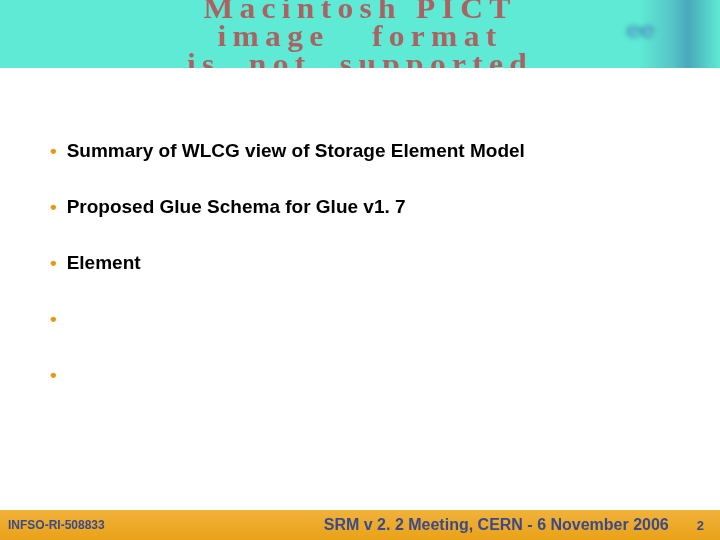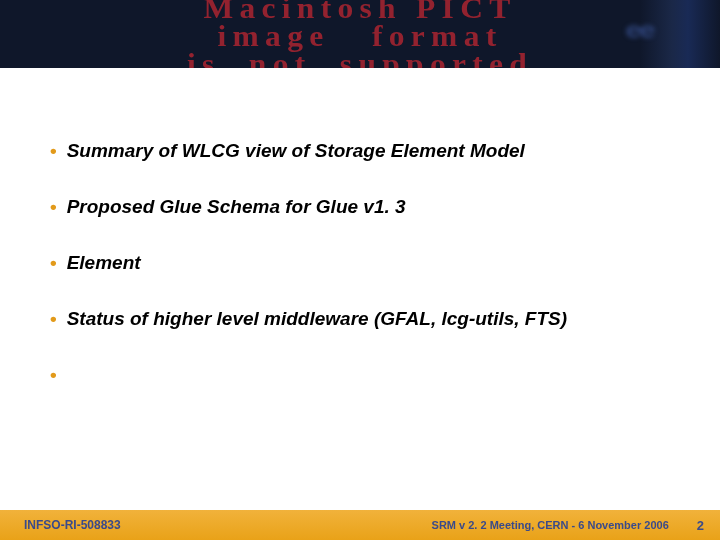--- a/index.html
+++ b/index.html
@@ -5,21 +5,21 @@
   * { box-sizing: border-box; margin: 0; padding: 0; }
   html, body { width: 720px; height: 540px; overflow: hidden; }
   body {
     font-family: Arial, Helvetica, sans-serif;
     background: #ffffff;
     position: relative;
   }
   .banner {
     width: 720px;
     height: 68px;
-    background: #0f172a;
+    background: #5eead4;
     position: relative;
     overflow: hidden;
   }
   .banner-text {
     position: absolute;
     left: 0;
     top: -6px;
     width: 100%;
     font-family: "Times New Roman", Times, serif;
     font-weight: bold;
@@ -71,46 +71,45 @@
   }
   .bullet .dot {
     color: #e29a1a;
     font-size: 19px;
     line-height: 22px;
     margin-right: 10px;
     flex: 0 0 auto;
   }
   .bullet .label {
     line-height: 22px;
-    font-style: italic;
   }
   .footer {
     position: absolute;
     left: 0;
     bottom: 0;
     width: 720px;
     height: 30px;
     background: linear-gradient(#f1b23b, #e9a218);
     display: flex;
     align-items: center;
     font-family: Arial, sans-serif;
   }
   .footer-left {
     flex: 0 0 auto;
-    padding-left: 24px;
+    padding-left: 8px;
     font-size: 12px;
     font-weight: bold;
     color: #3a4a8a;
   }
   .footer-spacer {
     flex: 1 1 auto;
   }
   .footer-center {
     flex: 0 0 auto;
-    font-size: 11px;
+    font-size: 16px;
     font-weight: bold;
     color: #3a4a8a;
     padding-right: 28px;
   }
   .footer-right {
     flex: 0 0 auto;
     font-size: 13px;
     font-weight: bold;
     color: #3a4a8a;
     padding-right: 16px;
@@ -127,29 +126,28 @@
   <div class="banner-cover-right"></div>
 </div>
 
 <div class="content">
   <div class="bullet">
     <span class="dot">•</span>
     <span class="label">Summary of WLCG view of Storage Element Model</span>
   </div>
   <div class="bullet">
     <span class="dot">•</span>
-    <span class="label">Proposed Glue Schema for Glue v1. 3</span>
+    <span class="label">Proposed Glue Schema for Glue v1. 7</span>
   </div>
   <div class="bullet">
     <span class="dot">•</span>
     <span class="label">Element</span>
   </div>
   <div class="bullet">
     <span class="dot">•</span>
-    <span class="label">Status of higher level middleware (GFAL, lcg-utils, FTS)</span>
   </div>
   <div class="bullet">
     <span class="dot">•</span>
   </div>
 </div>
 
 <div class="footer">
   <div class="footer-left">INFSO-RI-508833</div>
   <div class="footer-spacer"></div>
   <div class="footer-center">SRM v 2. 2 Meeting, CERN - 6 November 2006</div>

